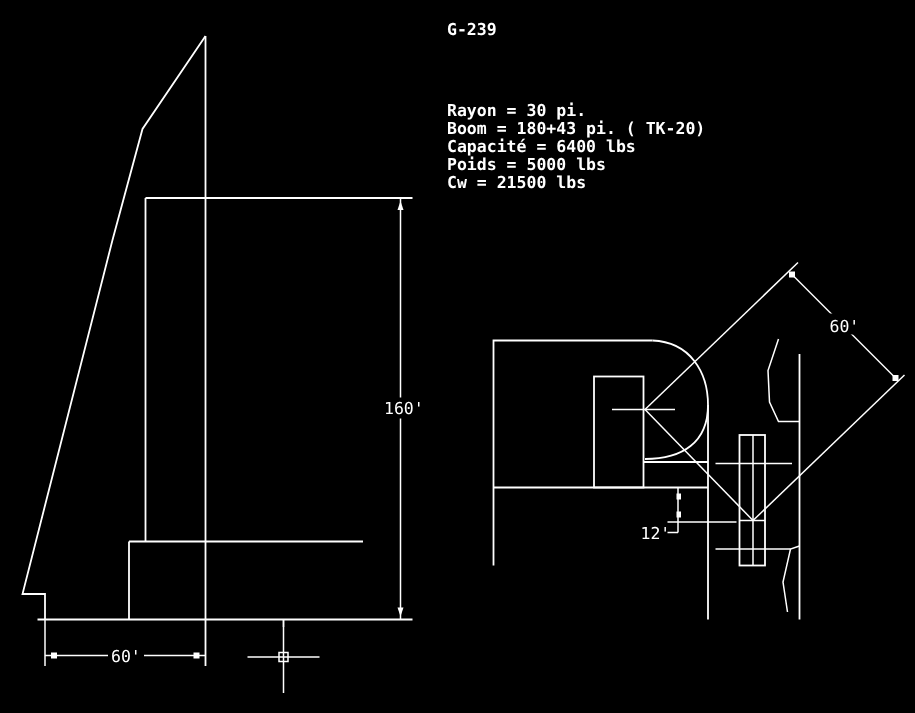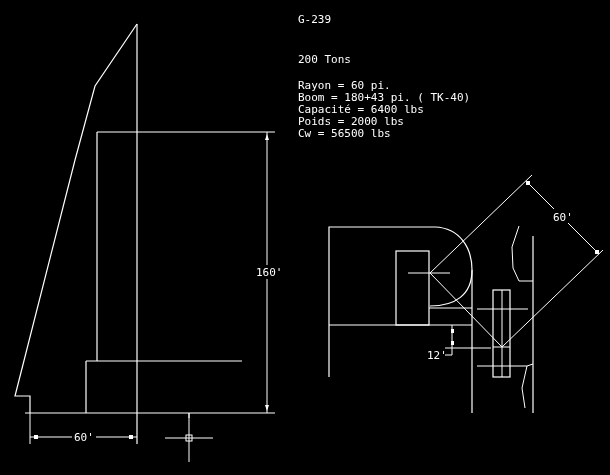--- a/index.html
+++ b/index.html
@@ -2,21 +2,21 @@
 <html><head>
   <meta charset="utf-8">
   <style>
     html, body { margin: 0; padding: 0; background: #000; }
     body { width: 610px; height: 475px; overflow: hidden; position: relative; }
     #canvas { position: absolute; left: 0; top: 0; width: 610px; height: 475px; }
     .ln { stroke: #ffffff; stroke-width: 1.2; fill: none; }
     .thin { stroke: #ffffff; stroke-width: 1; fill: none; }
     .txt { fill: #ffffff; font-family: "DejaVu Sans Mono", monospace; font-size: 11px; }
     .info { position: absolute; left: 298px; top: 14px; color: #fff;
-            font-family: "DejaVu Sans Mono", monospace; font-size: 11px; line-height: 12px; }
+            font-family: "DejaVu Sans Mono", monospace; font-size: 11px; line-height: 12px; font-weight: bold; }
     .info .row { white-space: pre; }
     .info .gap { height: 14px; }
   </style>
 </head>
 <body>
 
 <svg id="canvas" viewBox="0 0 610 475" xmlns="http://www.w3.org/2000/svg">
 
   <g>
 
@@ -91,20 +91,19 @@
     <line class="ln" x1="533" y1="236" x2="533" y2="413"></line>
     <polyline class="thin" points="519,226 512,247 513,268 519,281 533,281"></polyline>
     <polyline class="thin" points="533,364 527,366 522,388 525,408"></polyline>
   </g>
 </svg>
 
 <div class="info">
   <div class="row">G-239</div>
   <div class="gap"></div>
   <div class="gap"></div>
-  <div class="row">200 Tons</div>
   <div class="gap"></div>
-  <div class="row">Rayon = 60 pi.</div>
-  <div class="row">Boom = 180+43 pi. ( TK-40)</div>
+  <div class="row">Rayon = 30 pi.</div>
+  <div class="row">Boom = 180+43 pi. ( TK-20)</div>
   <div class="row">Capacité = 6400 lbs</div>
-  <div class="row">Poids = 2000 lbs</div>
-  <div class="row">Cw = 56500 lbs</div>
+  <div class="row">Poids = 5000 lbs</div>
+  <div class="row">Cw = 21500 lbs</div>
 </div>
 
 </body></html>

